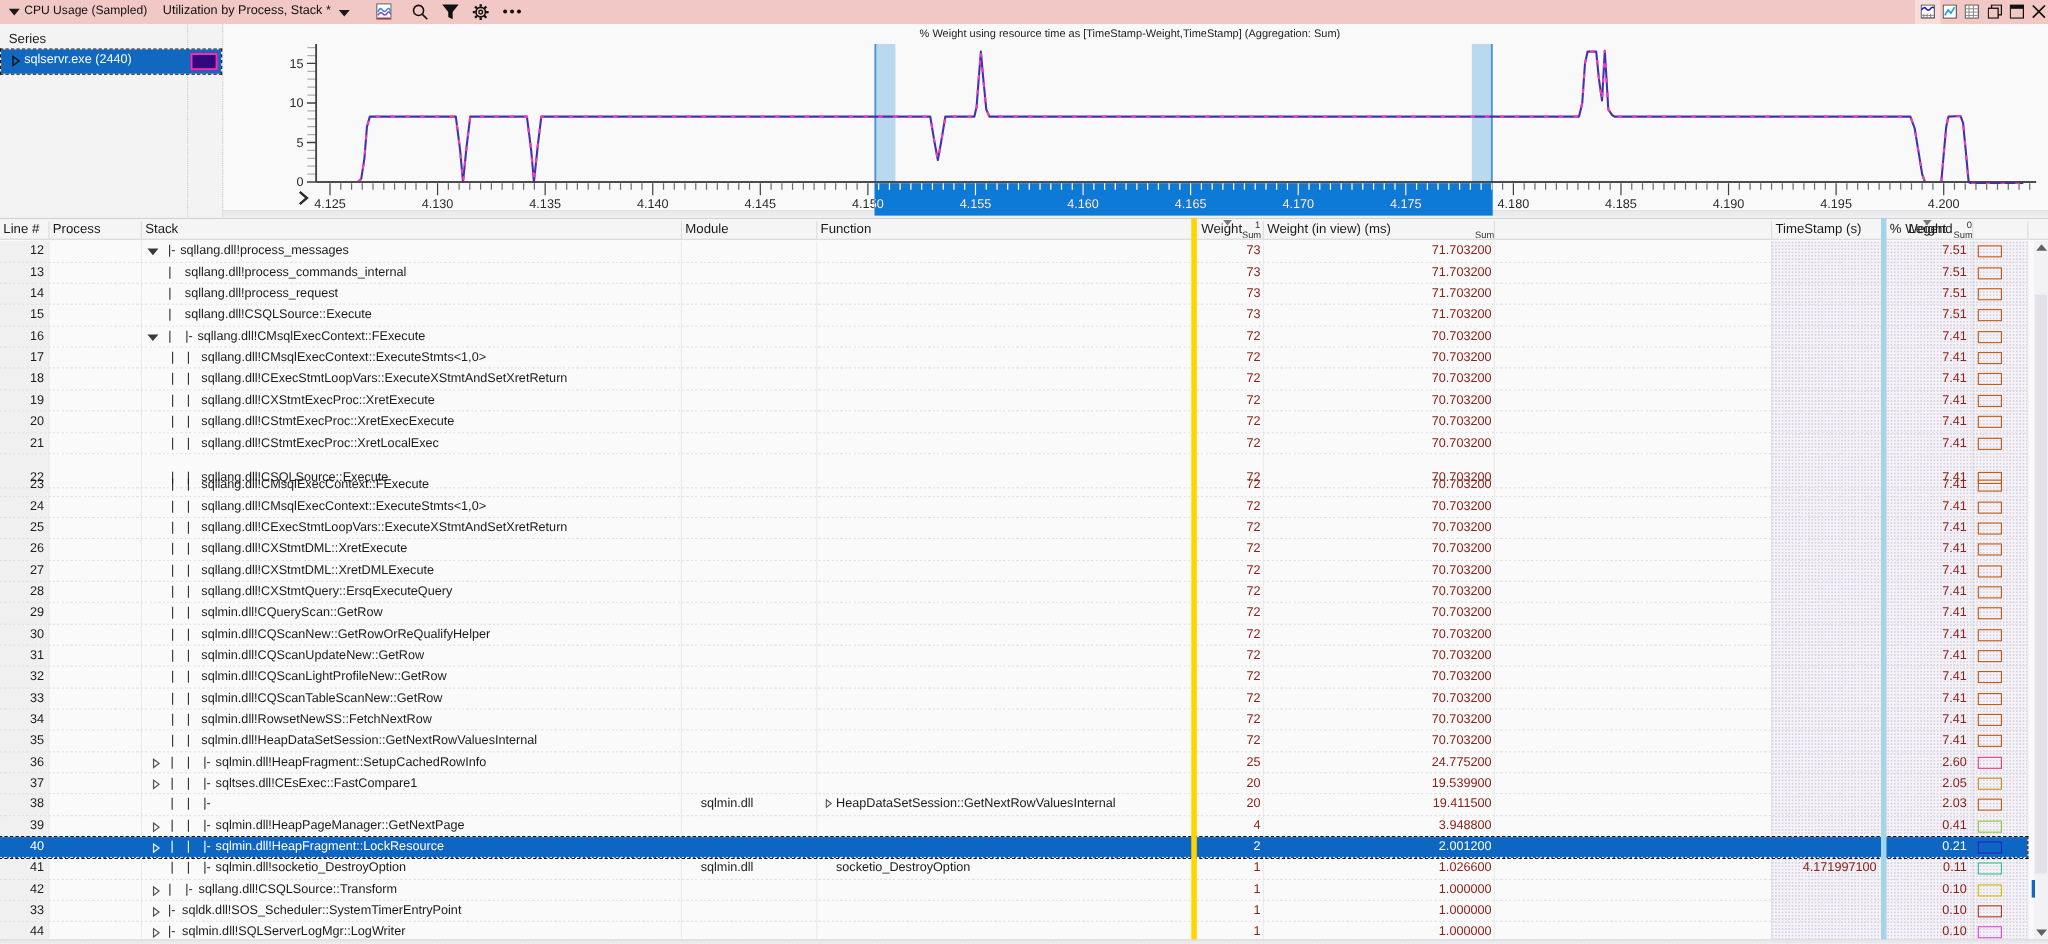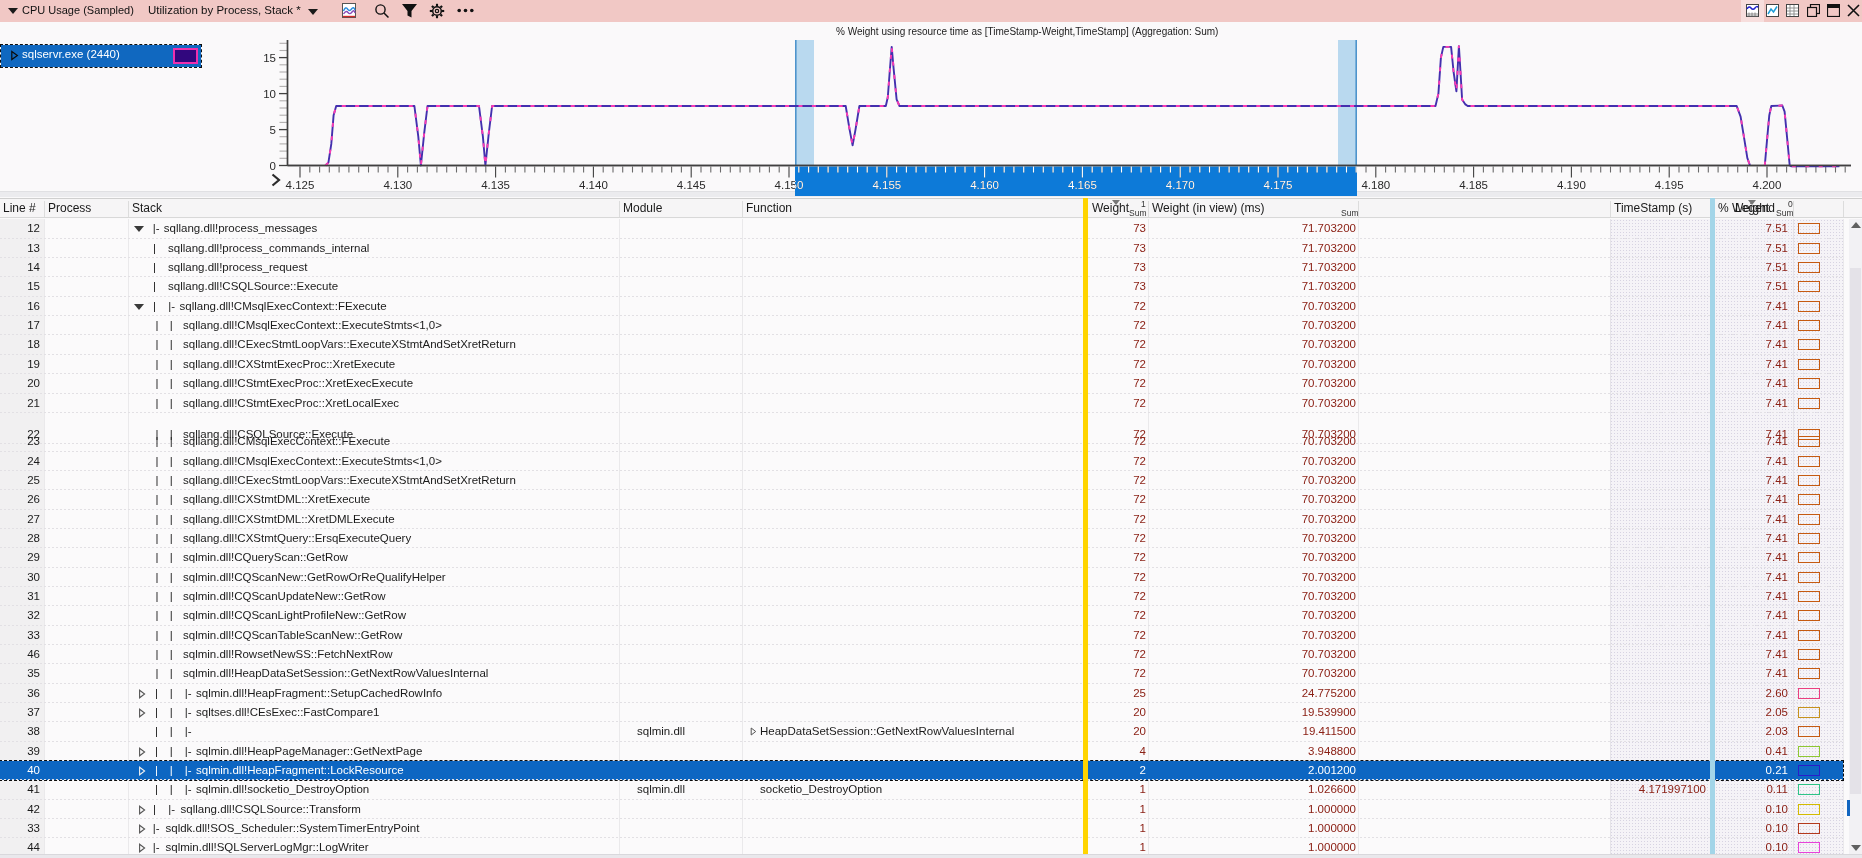--- a/index.html
+++ b/index.html
@@ -517,20 +517,24 @@
 <text x="1473.6" y="189" text-anchor="middle" fill="#ffffff" font-size="11.5">4.185</text>
 <text x="1571.4" y="189" text-anchor="middle" fill="#ffffff" font-size="11.5">4.190</text>
 <text x="1669.2" y="189" text-anchor="middle" fill="#ffffff" font-size="11.5">4.195</text>
 <text x="1767.0" y="189" text-anchor="middle" fill="#ffffff" font-size="11.5">4.200</text>
 </g>
 <text x="276" y="169.5" text-anchor="end" fill="#2a2a2a" font-size="11.5">0</text>
 <text x="276" y="133.6" text-anchor="end" fill="#2a2a2a" font-size="11.5">5</text>
 <text x="276" y="97.6" text-anchor="end" fill="#2a2a2a" font-size="11.5">10</text>
 <text x="276" y="61.6" text-anchor="end" fill="#2a2a2a" font-size="11.5">15</text>
 </svg>
+<div id="series">
+  <span class="hd">Series</span>
+  <span class="c1"></span>
+</div>
 <div id="serrow">
   <svg style="position:absolute;left:9px;top:5px" width="9" height="11" viewBox="0 0 9 11">
         <path d="M1.8 1.4 L7.4 5.5 L1.8 9.6 Z" fill="none" stroke="#0b0b0b" stroke-width="1.2"></path>
       </svg>
   <span class="nm">sqlservr.exe (2440)</span>
   <span class="sw"></span>
 </div>
 <div id="chtitle">% Weight using resource time as [TimeStamp-Weight,TimeStamp] (Aggregation: Sum)</div>
 <svg style="position:absolute;left:271px;top:173px" width="10" height="14" viewBox="0 0 10 14">
       <path d="M1.5 1.5 L8 7 L1.5 12.5" fill="none" stroke="#2b2b2b" stroke-width="2.2"></path>
@@ -792,21 +796,21 @@
       <span class="lnum">33</span>
       <span class="pg" style="left:155.5px">|</span>
       <span class="pg" style="left:169.8px">|</span>
       <span class="stk" style="left:183.0px">sqlmin.dll!CQScanTableScanNew::GetRow</span>
       <span class="num" style="right:697px">72</span>
       <span class="num" style="right:487px">70.703200</span>
       <span class="num" style="right:55px">7.41</span>
       <span class="leg" style="border-color:#c55a11"></span>
     </div>
 <div class="row" style="top:644.99px">
-      <span class="lnum">46</span>
+      <span class="lnum">34</span>
       <span class="pg" style="left:155.5px">|</span>
       <span class="pg" style="left:169.8px">|</span>
       <span class="stk" style="left:183.0px">sqlmin.dll!RowsetNewSS::FetchNextRow</span>
       <span class="num" style="right:697px">72</span>
       <span class="num" style="right:487px">70.703200</span>
       <span class="num" style="right:55px">7.41</span>
       <span class="leg" style="border-color:#c55a11"></span>
     </div>
 <div class="row" style="top:664.33px">
       <span class="lnum">35</span>

